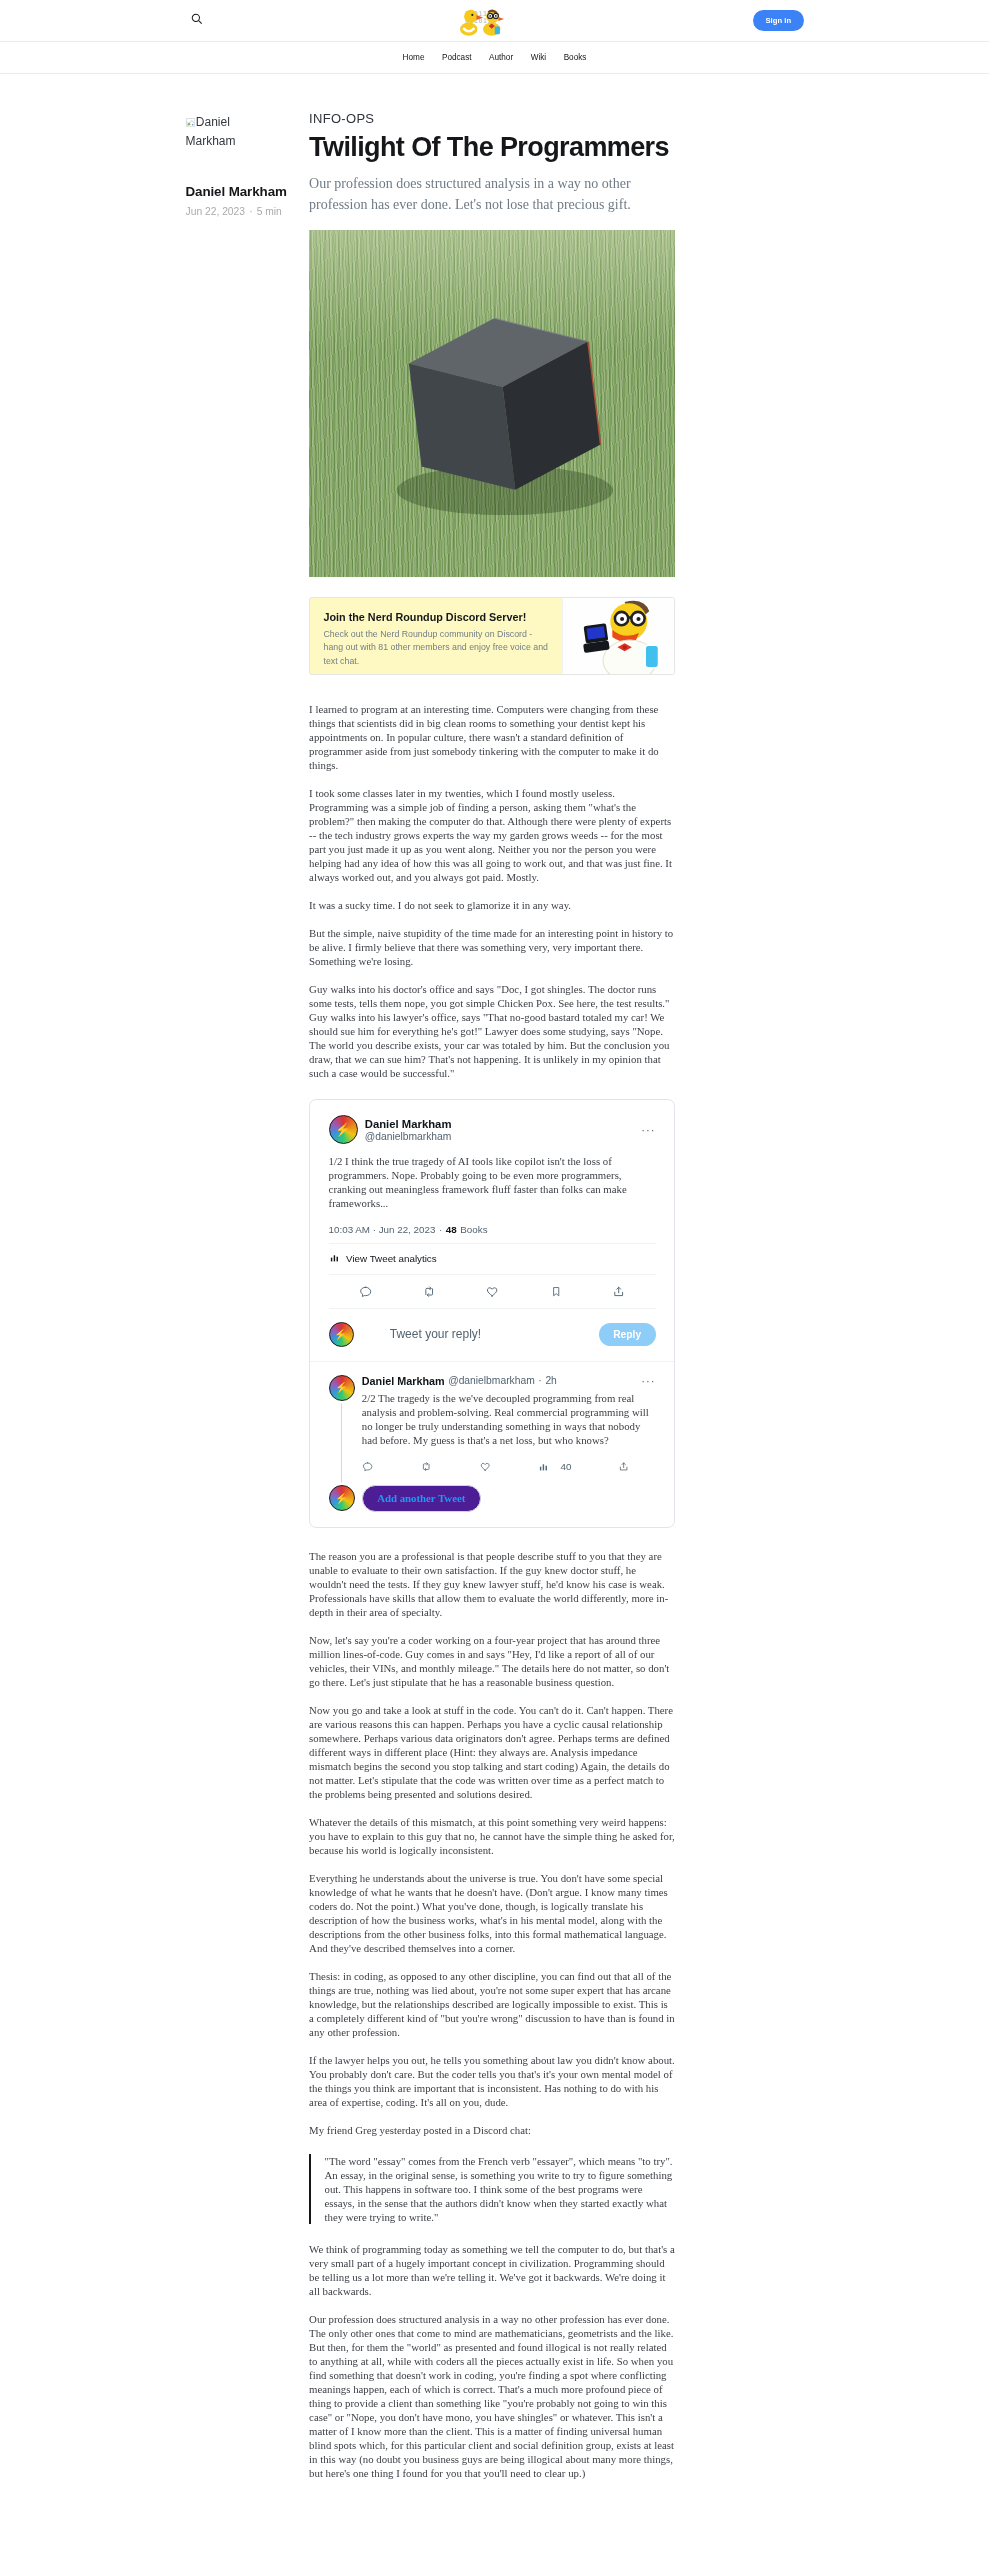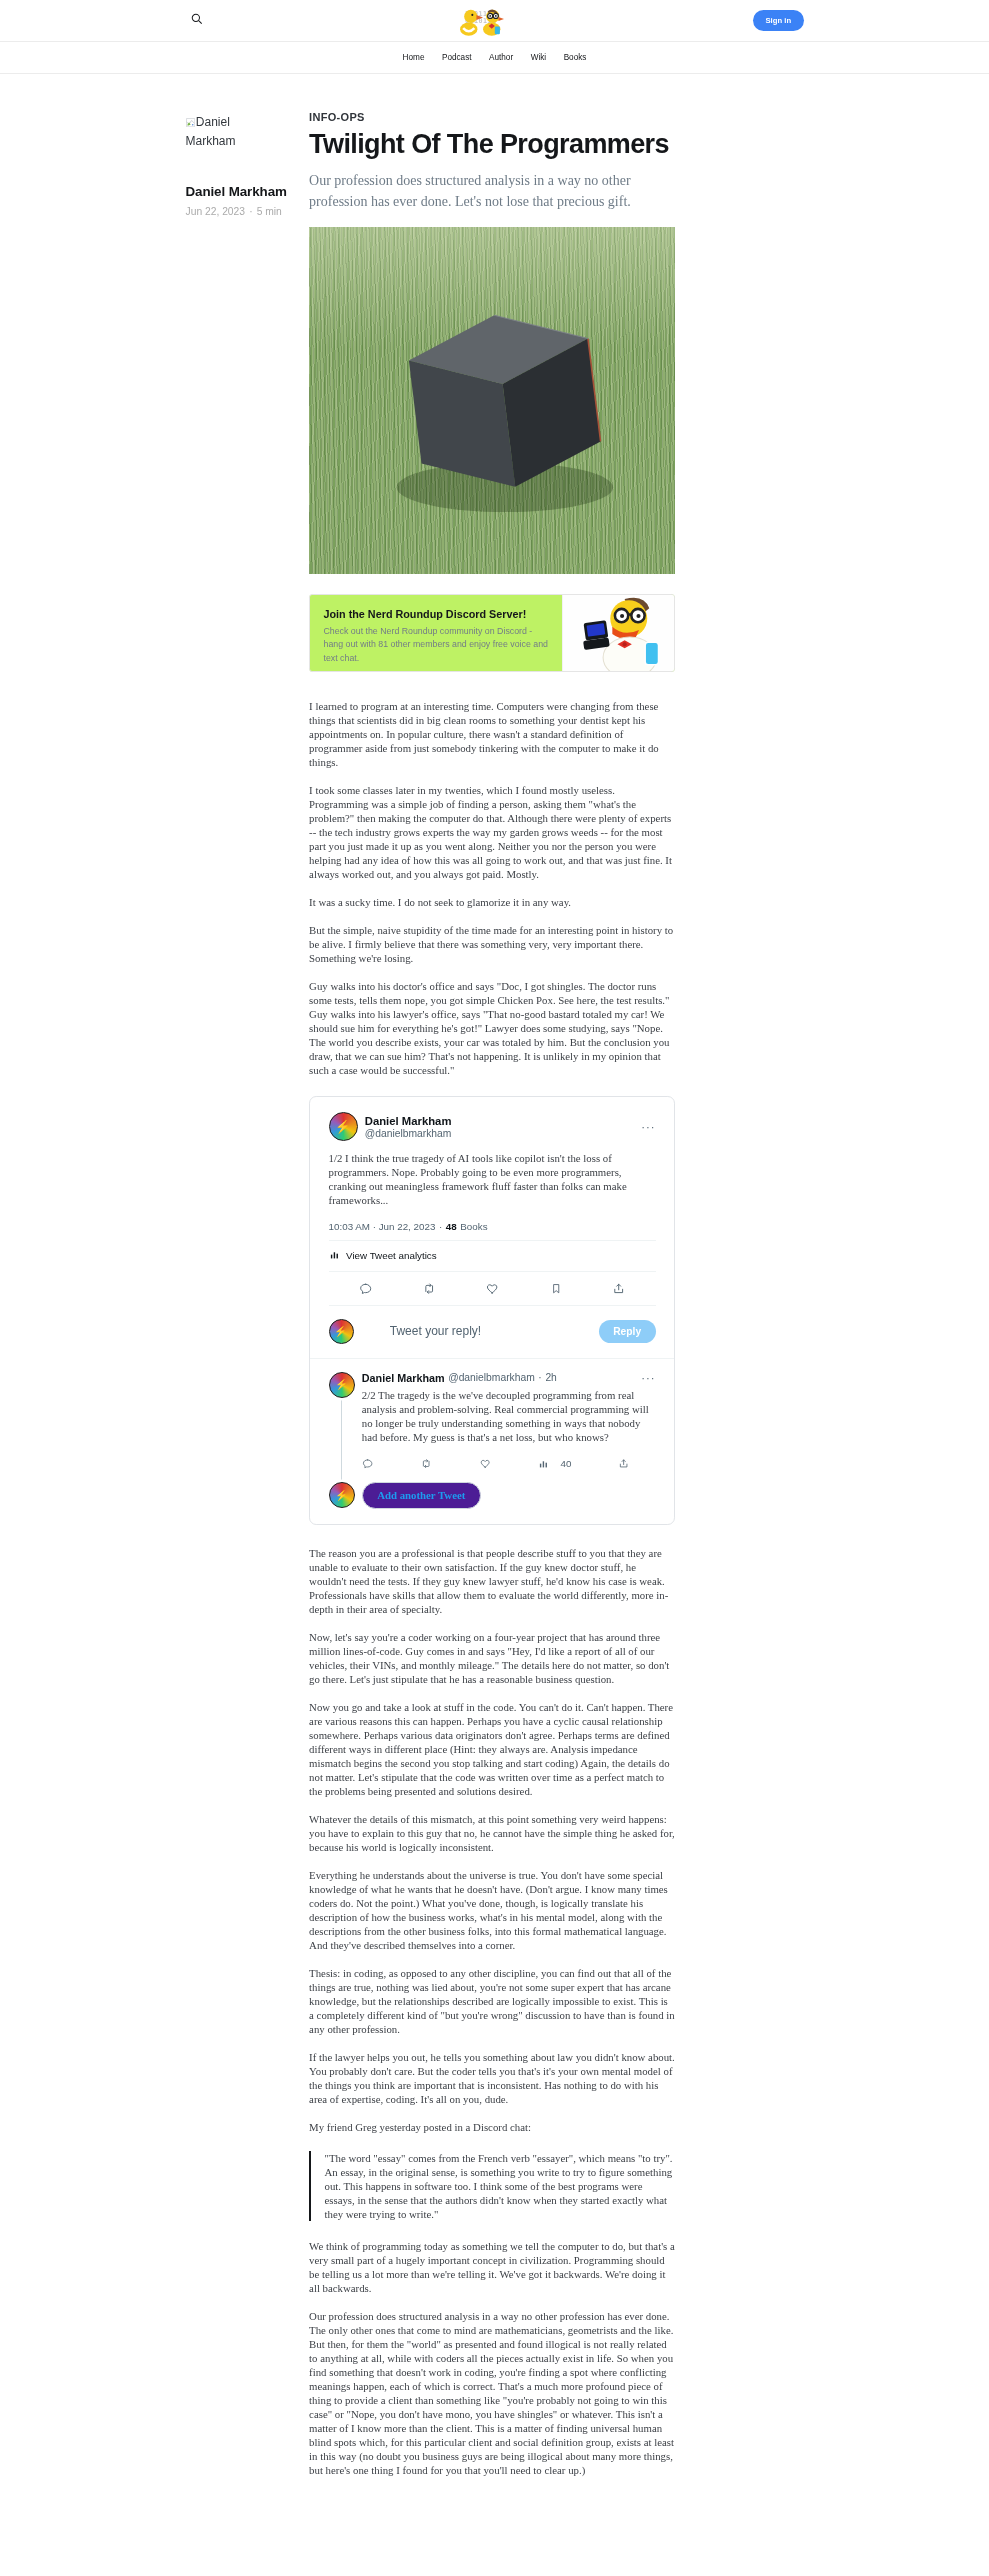--- a/index.html
+++ b/index.html
@@ -18,37 +18,37 @@
   .mainnav a { text-decoration:none; color:#15171a; font-size:8.2px; cursor:pointer; }
 
   
   .article-grid { display:grid; grid-template-columns:103px 366px; column-gap:20.6px; padding-top:37px; }
   .side { padding-top:3.1px; }
   .crumb { display:block; width:68px; font-size:12px; color:#33383e; line-height:17.5px; text-decoration:none; overflow:hidden; cursor:pointer; }
   .crumb .bimg { display:inline-block; vertical-align:-1px; margin-right:1px; }
   .author-name { font-size:13.4px; font-weight:700; margin-top:34px; letter-spacing:-0.1px; }
   .author-meta { margin-top:7.2px; font-size:10.3px; color:#ababab; display:flex; gap:4.1px; align-items:center; }
 
-  .tag { font-size:11px; font-weight:700; letter-spacing:0.3px; color:#30343a; }
+  .tag { font-size:13px; font-weight:400; letter-spacing:0.3px; color:#30343a; }
   h1.title { font-size:27px; font-weight:800; letter-spacing:-0.6px; margin-top:7.2px; line-height:1.1; }
   .subtitle { font-family:"Liberation Serif", serif; font-size:14px; line-height:20.6px; color:#6e7b87; margin-top:11.3px; font-weight:400; }
 
   
   .hero { margin-top:14.4px; width:366px; height:347px; position:relative; overflow:hidden;
     background:
       linear-gradient(180deg, rgba(255,255,230,0.30), rgba(255,255,255,0) 35%),
       repeating-linear-gradient(93deg, rgba(255,255,255,0.12) 0 1px, rgba(0,0,0,0) 1px 3.6px),
       repeating-linear-gradient(87deg, rgba(25,55,15,0.20) 0 1px, rgba(0,0,0,0) 1px 3.1px),
       repeating-linear-gradient(90deg, #8fae6f 0 1.5px, #7aa05c 1.5px 3.1px, #97b478 3.1px 4.6px),
       linear-gradient(180deg, #aec08f 0%, #86a866 55%, #678c4e 100%);
   }
   .hero svg { position:absolute; left:0; top:0; }
 
   
-  .bookmark { margin-top:20.6px; width:366px; height:78px; border:0.5px solid #e5e5e5; border-radius:3.1px; display:flex; overflow:hidden; cursor:pointer; text-decoration:none; color:inherit; background:#bef264; }
+  .bookmark { margin-top:20.6px; width:366px; height:78px; border:0.5px solid #e5e5e5; border-radius:3.1px; display:flex; overflow:hidden; cursor:pointer; text-decoration:none; color:inherit; background:#fef9c3; }
   .bm-content { flex:1; padding:12.4px 13.4px; }
   .bm-title { font-size:10.8px; font-weight:700; }
   .bm-desc { margin-top:5.2px; font-size:8.8px; line-height:13.4px; color:#737d87; }
   .bm-meta { margin-top:6.2px; display:flex; align-items:center; gap:4.1px; font-size:8.8px; color:#15171a; }
   .bm-thumb { width:112px; background:#fdfdfd; border-left:0.5px solid #f2f2f2; position:relative; overflow:hidden; }
 
   
   .bodycopy { margin-top:27px; }
   .bodycopy p, .bodycopy blockquote { font-family:"Liberation Serif", serif; font-size:10.8px; line-height:14px; color:#3d4147; margin-bottom:14px; }
   .bodycopy blockquote { border-left:2.1px solid #15171a; padding-left:13.4px; margin-top:17.5px; margin-bottom:17.5px; }

